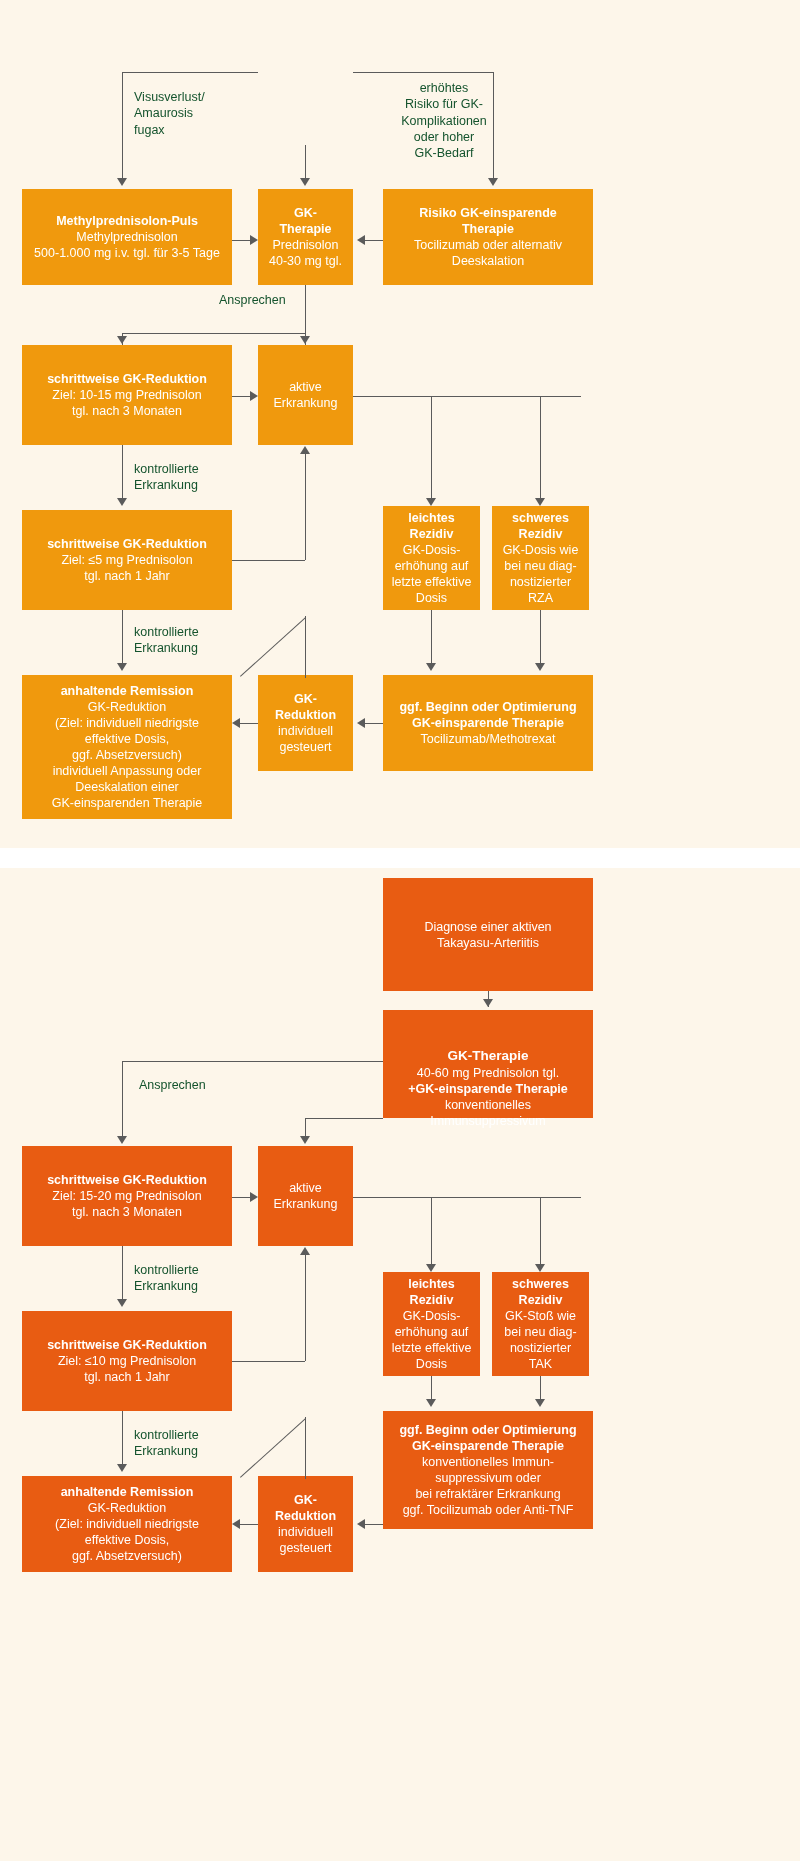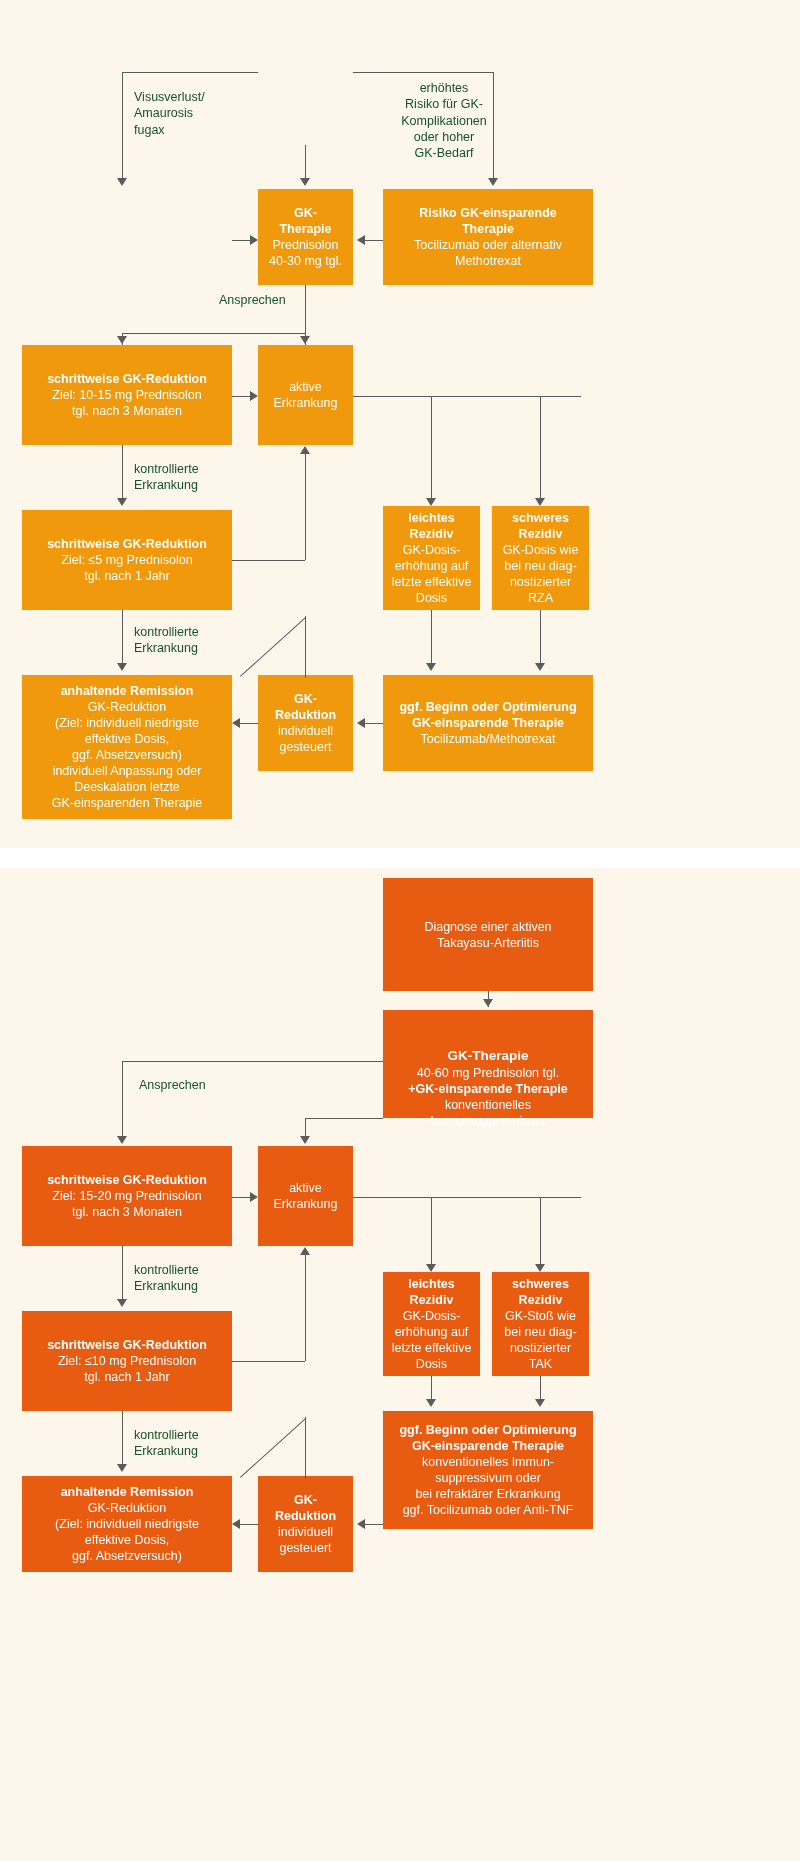--- a/index.html
+++ b/index.html
@@ -96,33 +96,38 @@
     <div class="ln h" style="left:353px;top:72px;width:140px;"></div>
     <div class="ln v" style="left:493px;top:72px;height:110px;"></div>
     <div class="arrow down" style="left:488px;top:178px;"></div>
 
     <div class="lbl c" style="left:378px;top:80px;width:132px;">erhöhtes
 Risiko für GK-
 Komplikationen
 oder hoher
 GK-Bedarf</div>
 
+    <div class="box" style="left:22px;top:189px;width:210px;height:96px;">
+      <span class="b">Methylprednisolon-Puls</span>
+      <span class="t">Methylprednisolon</span>
+      <span class="t">500-1.000 mg i.v. tgl. für 3-5 Tage</span>
+    </div>
 
     <div class="box" style="left:258px;top:189px;width:95px;height:96px;">
       <span class="b">GK-</span>
       <span class="b">Therapie</span>
       <span class="t">Prednisolon</span>
       <span class="t">40-30 mg tgl.</span>
     </div>
 
     <div class="box" style="left:383px;top:189px;width:210px;height:96px;">
       <span class="b">Risiko GK-einsparende</span>
       <span class="b">Therapie</span>
       <span class="t">Tocilizumab oder alternativ</span>
-      <span class="t">Methotrexat</span>
+      <span class="t">Deeskalation</span>
     </div>
 
     <div class="ln h" style="left:232px;top:240px;width:18px;"></div>
     <div class="arrow right" style="left:250px;top:235px;"></div>
 
     <div class="ln h" style="left:365px;top:240px;width:18px;"></div>
     <div class="arrow left" style="left:357px;top:235px;"></div>
 
     <div class="ln v" style="left:305px;top:285px;height:48px;"></div>
     <div class="ln h" style="left:122px;top:333px;width:184px;"></div>
@@ -191,21 +196,21 @@
     <div class="lbl" style="left:134px;top:624px;width:130px;">kontrollierte
 Erkrankung</div>
 
     <div class="box" style="left:22px;top:675px;width:210px;height:144px;">
       <span class="b">anhaltende Remission</span>
       <span class="t">GK-Reduktion</span>
       <span class="t">(Ziel: individuell niedrigste</span>
       <span class="t">effektive Dosis,</span>
       <span class="t">ggf. Absetzversuch)</span>
       <span class="t">individuell Anpassung oder</span>
-      <span class="t">Deeskalation letzte</span>
+      <span class="t">Deeskalation einer</span>
       <span class="t">GK-einsparenden Therapie</span>
     </div>
 
     <div class="box" style="left:258px;top:675px;width:95px;height:96px;">
       <span class="b">GK-</span>
       <span class="b">Reduktion</span>
       <span class="t">individuell</span>
       <span class="t">gesteuert</span>
     </div>
 

